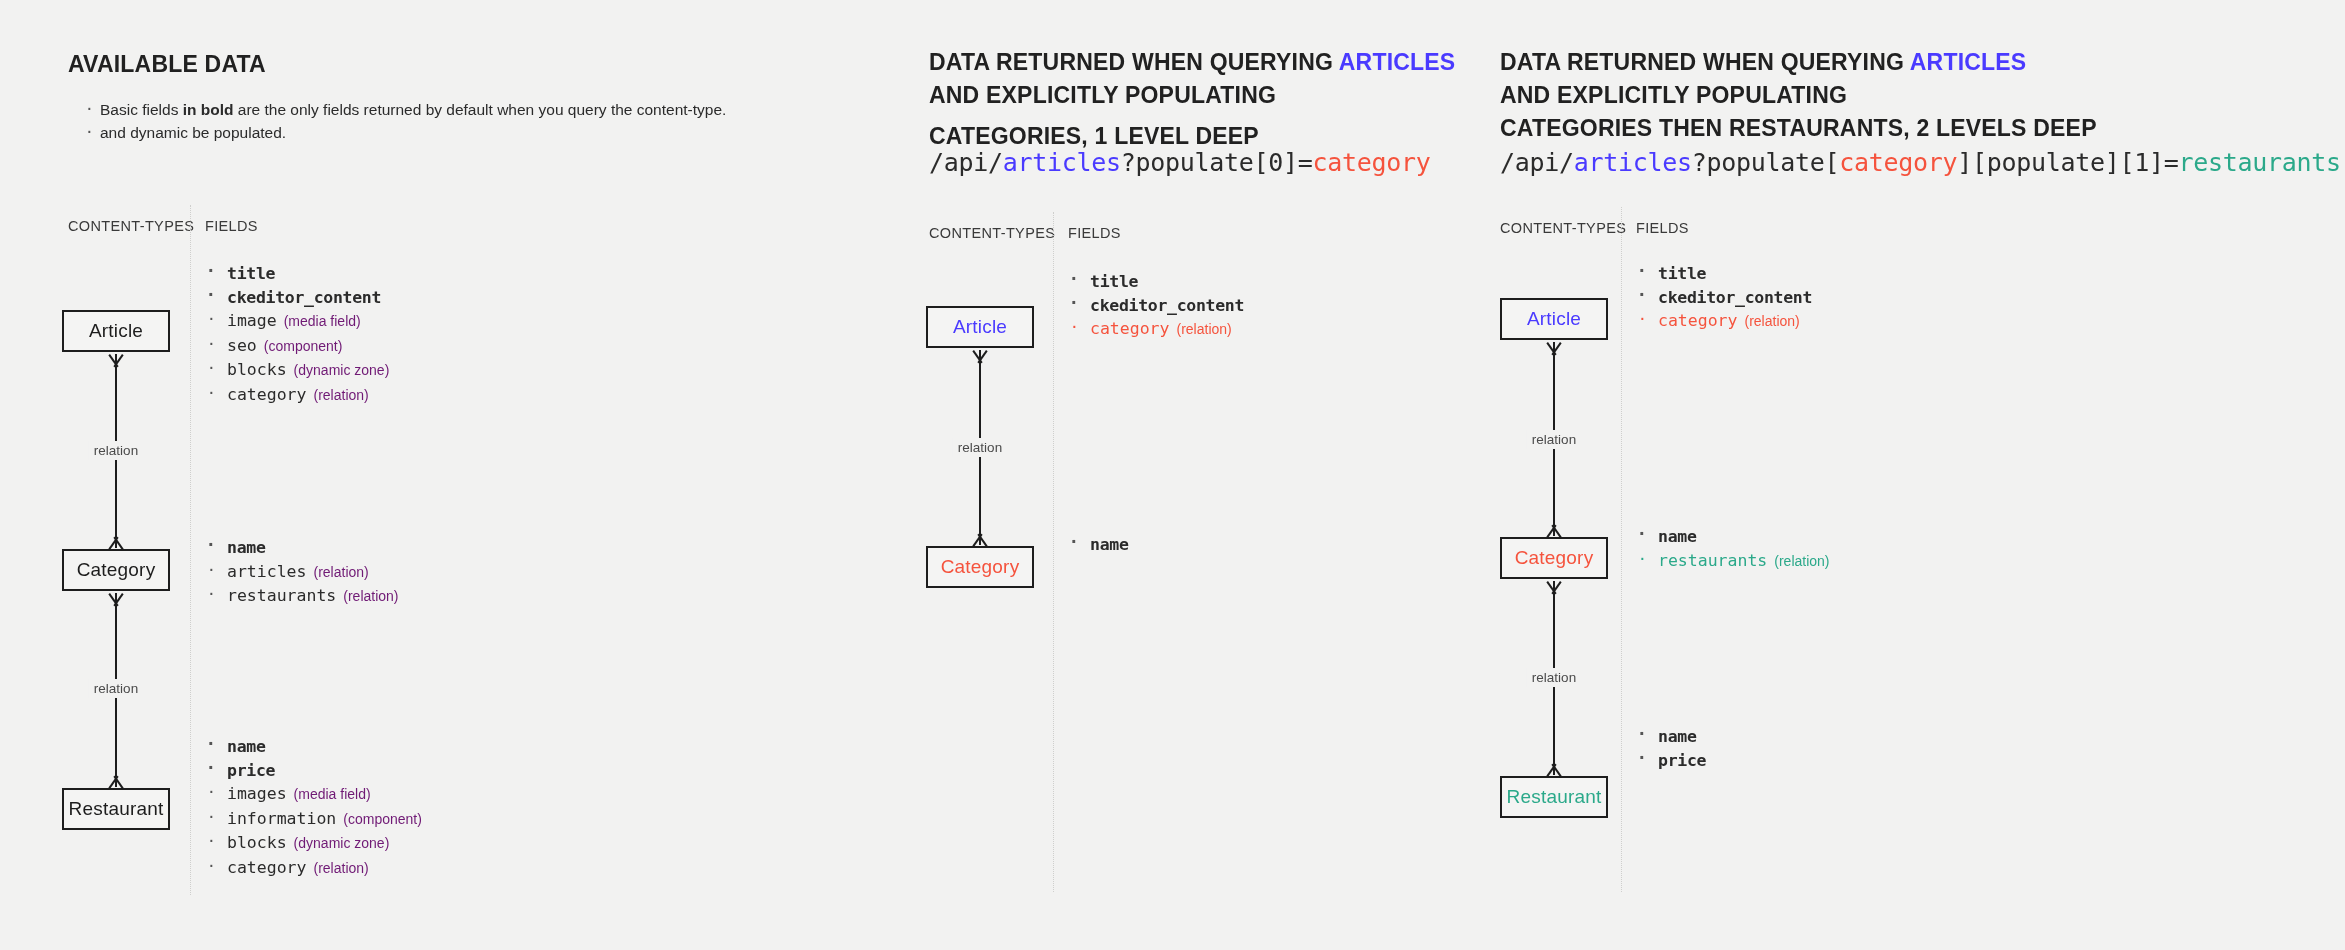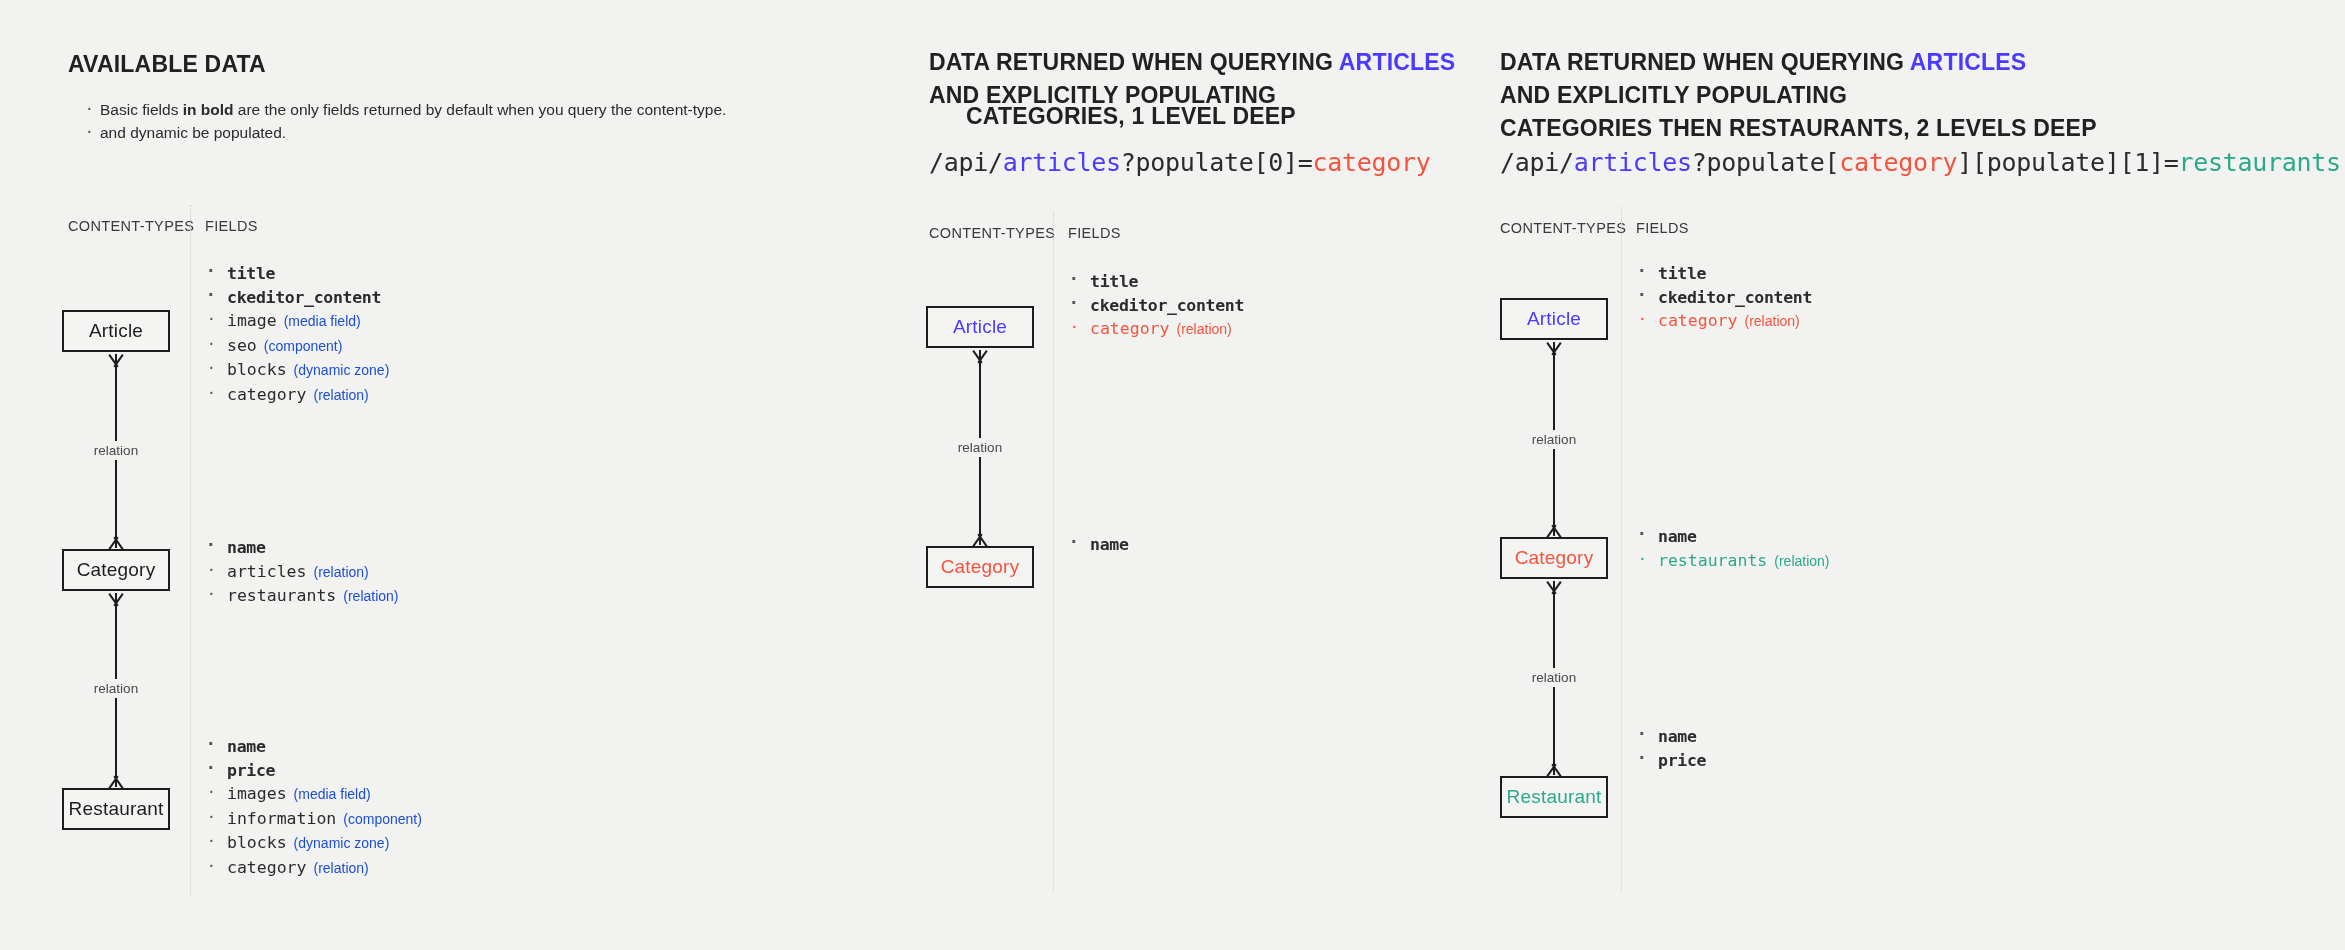--- a/index.html
+++ b/index.html
@@ -136,21 +136,21 @@
   }
   .fieldgroup li.bold{font-weight:700;letter-spacing:-.3px;}
   .fieldgroup li.orange{color:#f5533d;}
   .fieldgroup li.orange:before{color:#f5533d;}
   .fieldgroup li.teal{color:#2ba98a;}
   .fieldgroup li.teal:before{color:#2ba98a;}
   .fieldgroup .ftype{
     font-family:"Liberation Sans",sans-serif;
     font-size:14px;
     font-weight:400;
-    color:#1d4ed8;
+    color:#701a75;
     padding-left:7px;
     letter-spacing:0;
   }
   .fieldgroup li.orange .ftype{color:#f5533d;}
   .fieldgroup li.teal .ftype{color:#2ba98a;}
 </style>
 </head>
 <body>
 
 <div class="board">
@@ -237,21 +237,21 @@
       </ul>
     </div>
   </div>
 
   <div class="panel" id="panel-2">
 
     <div class="heading" style="left:74px;top:46px;">
       <span>DATA RETURNED WHEN QUERYING </span><span class="hl">ARTICLES</span>
     </div>
     <div class="heading" style="left:74px;top:79px;">AND EXPLICITLY POPULATING</div>
-    <div class="heading" style="left:74px;top:100px;margin-left:37px;">CATEGORIES, 1 LEVEL DEEP</div>
+    <div class="heading" style="left:74px;top:120px;">CATEGORIES, 1 LEVEL DEEP</div>
 
     <div class="url" style="left:74px;top:148px;">
       <span>/api/</span><span class="u-blue">articles</span><span>?populate[0]=</span><span class="u-orange">category</span>
     </div>
 
     <div class="collabel" style="left:74px;top:225px;">CONTENT-TYPES</div>
     <div class="collabel" style="left:213px;top:225px;">FIELDS</div>
 
     <div class="divider" style="left:198px;top:212px;height:680px;"></div>
 

